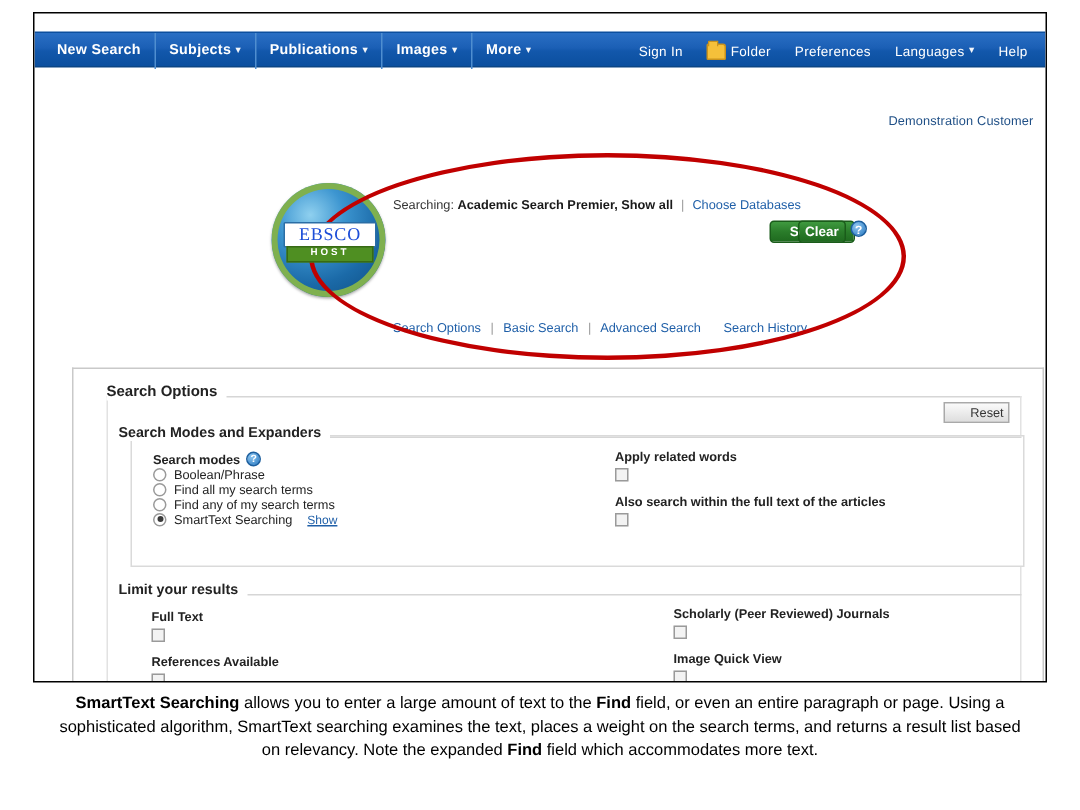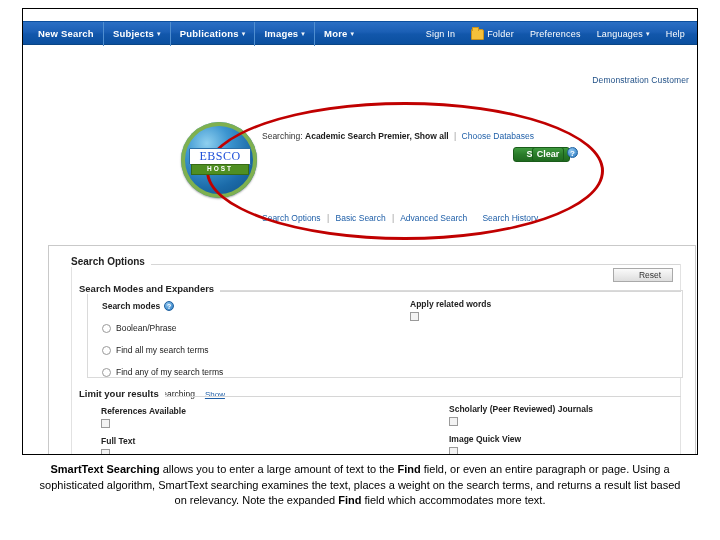--- a/index.html
+++ b/index.html
@@ -133,21 +133,21 @@
     position:absolute;left:22px;top:10px;font-size:10px;font-weight:bold;color:#222;
     background:#fff;padding-right:6px;z-index:2;
   }
   .panel-rule{
     position:absolute;left:22px;right:14px;top:18px;height:1px;background:#d6d6d6;
   }
   .panel-lbar{position:absolute;left:22px;top:18px;width:1px;bottom:0;background:#e2e2e2;}
   .panel-rbar{position:absolute;right:14px;top:18px;width:1px;bottom:0;background:#e2e2e2;}
 
   .reset-btn{
-    position:absolute;right:22px;top:22px;width:60px;height:14px;
+    position:absolute;right:22px;top:22px;width:44px;height:14px;
     background:linear-gradient(180deg,#fafafa,#dedede);
     border:1px solid #a9a9a9;box-sizing:border-box;
     font-size:8.5px;color:#333;line-height:12px;text-align:center;padding-left:14px;
   }
 
   
   .modes-box{
     position:absolute;left:38px;top:44px;width:596px;height:88px;
     border:1px solid #dadada;box-sizing:border-box;background:#fff;
   }
@@ -160,21 +160,21 @@
   .col-l{position:absolute;left:14px;top:10px;}
   .col-r{position:absolute;left:322px;top:8px;}
 
   .sm-head{font-size:8.5px;font-weight:bold;color:#222;display:flex;align-items:center;gap:4px;}
   .sm-head .hq{
     width:10px;height:10px;border-radius:50%;
     background:radial-gradient(circle at 35% 30%,#8ec6f0,#2878c0);
     color:#fff;font-size:7px;font-weight:bold;line-height:10px;text-align:center;
     border:1px solid #1d5f9e;box-sizing:border-box;
   }
-  .radio-row{display:flex;align-items:center;gap:5px;margin-top:12px;font-size:8.5px;color:#222;}
+  .radio-row{display:flex;align-items:center;gap:5px;margin-top:0;font-size:8.5px;color:#222;}
   .rdo{
     width:9px;height:9px;border-radius:50%;background:#fff;
     border:1px solid #9a9a9a;box-sizing:border-box;flex:none;position:relative;
   }
   .rdo.on:after{
     content:"";position:absolute;left:1.5px;top:1.5px;width:4px;height:4px;border-radius:50%;
     background:#3a3a3a;
   }
   .hintlnk{color:#1f5fa8;text-decoration:underline;font-size:8px;margin-left:5px;}
 
@@ -320,33 +320,37 @@
             <span>SmartText Searching</span>
             <a class="hintlnk" href="#">Show</a>
           </div>
         </div>
 
         <div class="col-r">
           <div class="chk-blk">
             <div class="chk-label">Apply related words</div>
             <div class="chk"></div>
           </div>
+          <div class="chk-blk">
+            <div class="chk-label">Also search within the full text of the articles</div>
+            <div class="chk"></div>
+          </div>
         </div>
       </div>
 
       <div class="limit-title">Limit your results</div>
       <div class="limit-rule"></div>
 
       <div class="limit-l">
         <div class="chk-blk">
+          <div class="chk-label">Full Text</div>
+          <div class="chk"></div>
+        </div>
+        <div class="chk-blk">
           <div class="chk-label">References Available</div>
-          <div class="chk"></div>
-        </div>
-        <div class="chk-blk">
-          <div class="chk-label">Full Text</div>
           <div class="chk"></div>
         </div>
       </div>
 
       <div class="limit-r">
         <div class="chk-blk">
           <div class="chk-label">Scholarly (Peer Reviewed) Journals</div>
           <div class="chk"></div>
         </div>
         <div class="chk-blk">

